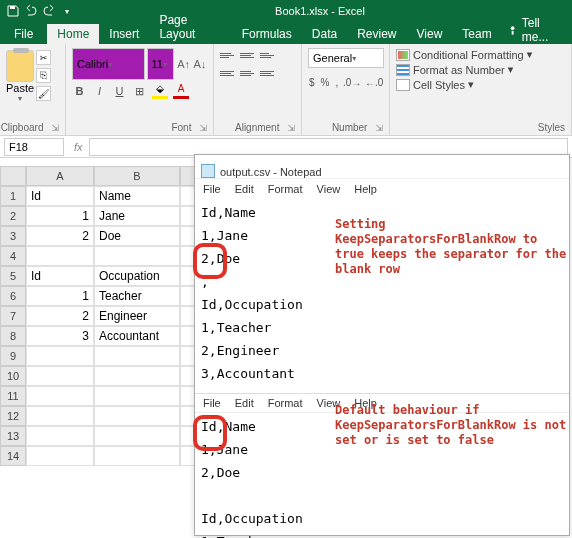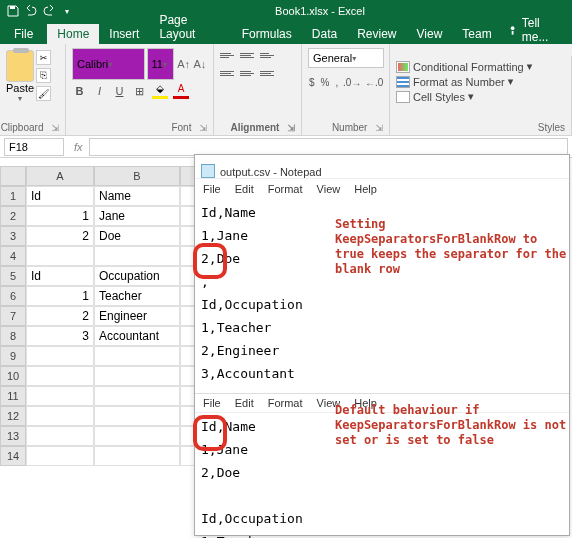--- a/index.html
+++ b/index.html
@@ -35,32 +35,32 @@
 .font .row1 { display: flex; gap: 2px; margin-bottom: 3px; }
 .font .sel { border: 1px solid #c8c8c8; background: #a21caf; height: 32px; font-size: 11px; display: flex; align-items: center; padding: 0 4px; }
 .font .fname { width: 80px; }
 .font .fsize { width: 30px; }
 .font .bump { width: 16px; display:flex; align-items:center; justify-content:center; color:#666;}
 .font .row2 { display: flex; gap: 5px; align-items:center;}
 .font .fbtn { width: 15px; height: 16px; display:flex; align-items:center; justify-content:center; color:#555; }
 .color-b { width:16px; height:16px; border-bottom:3px solid #ffeb00; text-align:center; font-size:10px;}
 .color-a { width:16px; height:16px; border-bottom:3px solid #d20000; text-align:center; font-size:10px; color:#d20000;}
 
-.align { width: 88px; font-weight: bold; }
+.align { width: 88px; }
 .align .arow { display:flex; gap:4px; margin-bottom:4px;}
 .align .abtn { width:16px; height:14px; display:flex; flex-direction:column; gap:1px; justify-content:center;}
 .align .abtn i { height:1px; background:#666; display:block;}
 .align .i1{width:11px}.align .i2{width:14px}.align .i3{width:9px}
 
 .num { width: 88px; }
 .num .sel { border:1px solid #c8c8c8; background:#fff; height:20px; width:76px; padding:4px 4px; display:flex; align-items:center; font-size:11px;}
 .num .nrow { display:flex; gap:4px; margin-top:5px;}
 .num .nbtn { width:18px; height:18px; border:1px solid transparent; display:flex; align-items:center; justify-content:center; font-size:10px; color:#555;}
 
-.styles { flex:1; min-width:0;margin-top:12px;}
+.styles { flex:1; min-width:0;}
 .styles .srow { display:flex; gap:3px; margin-bottom:2px; align-items:center; font-size:11px; color:#444;}
 .styles .sicon { width:14px; height:12px; background:#fff; border:1px solid #aaa; position:relative;}
 .styles .sicon.cf::after{content:"";position:absolute;inset:1px;background:linear-gradient(90deg,#e66,#6e6);}
 .styles .sicon.tb::after{content:"";position:absolute;inset:0;background:repeating-linear-gradient(0deg,#4a90d9 0 2px,#fff 2px 4px);}
 
 
 .fbar { height: 22px; border-bottom: 1px solid #d4d4d4; display: flex; align-items: center; font-size: 11px; }
 .fbar .namebox { width: 60px; border: 1px solid #ccc; height: 18px; margin: 8px 4px; padding: 0 4px; display: flex; align-items: center; }
 .fbar .fx { color:#888; padding:0 6px; font-style:italic;}
 .fbar .formula { flex:1; border:1px solid #ccc; height:18px; margin-right:4px;}

